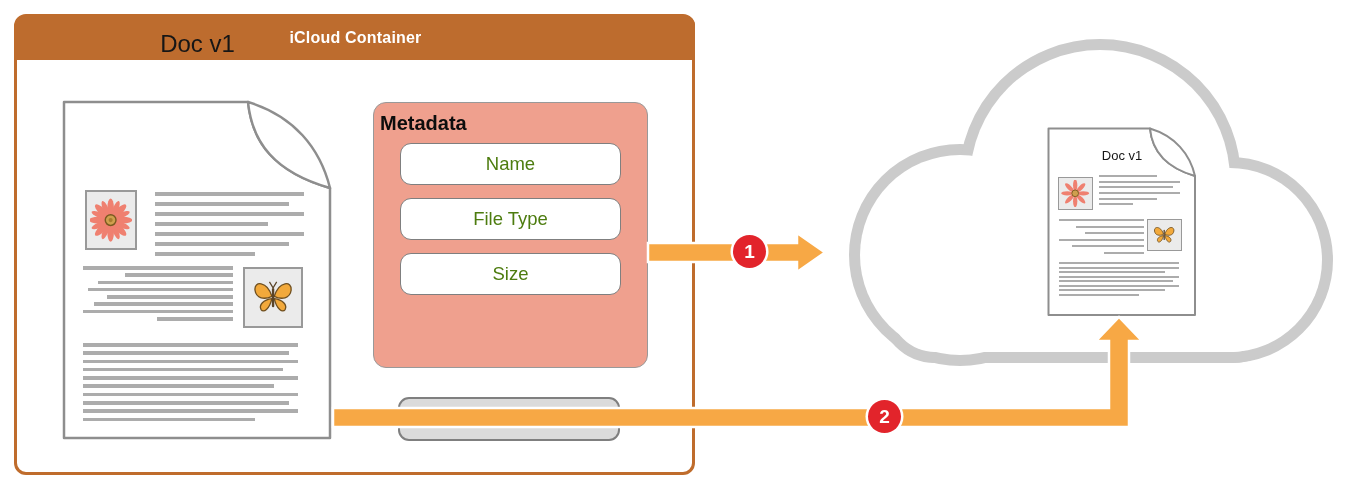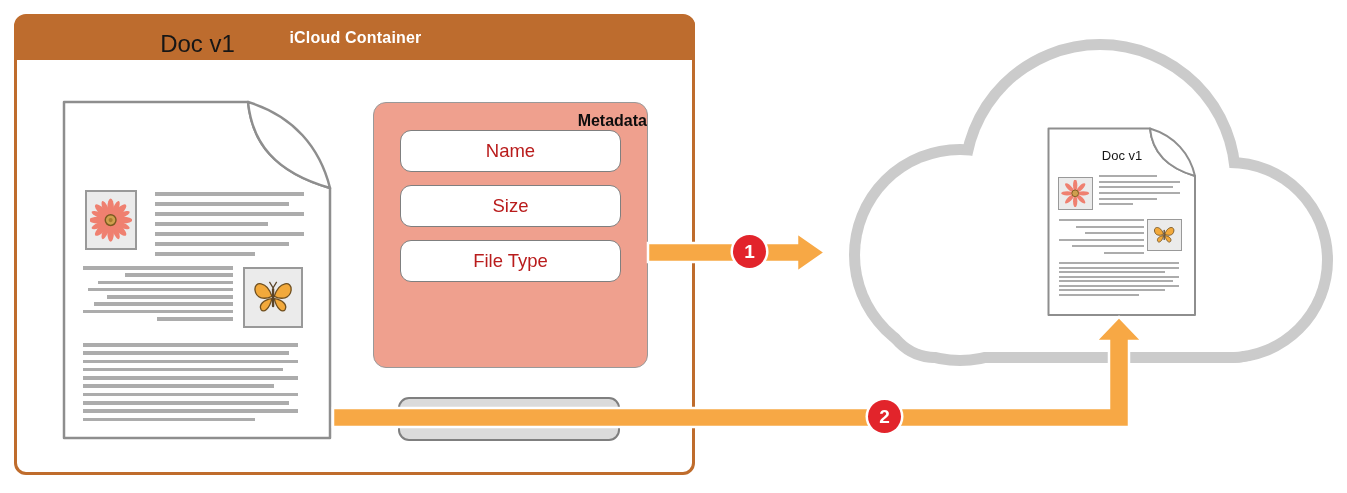--- a/index.html
+++ b/index.html
@@ -46,24 +46,24 @@
   .doc-large .lines-mid{left:21px;top:166px;width:150px;gap:3.8px;}
   .doc-large .lines-bottom{left:21px;top:243px;width:215px;gap:4.8px;}
   .doc-small .lines-top{left:52px;top:48px;width:81px;gap:3.7px;}
   .doc-small .lines-mid{left:12px;top:92px;width:85px;gap:4.5px;}
   .doc-small .lines-bottom{left:12px;top:135px;width:120px;gap:2.5px;}
   
   .metadata-box{
     position:absolute;left:373px;top:102px;width:275px;height:266px;
     background:#efa08e;border:1.5px solid #999999;border-radius:13px;
   }
-  .metadata-title{margin-top:9px;text-align:right;font-size:16px;font-weight:bold;color:#0d0d0d;padding-left:6px;}
+  .metadata-title{margin-top:9px;text-align:left;font-size:20px;font-weight:bold;color:#0d0d0d;padding-left:6px;}
   .pill{
-    height:42px;margin:0 26px;border-radius:11px;background:#ffffff;border:1.5px solid #7f7f7f;
-    display:flex;align-items:center;justify-content:center;font-size:18.5px;color:#b91c1c;
+    height:42px;margin:8px 26px;border-radius:11px;background:#ffffff;border:1.5px solid #7f7f7f;
+    display:flex;align-items:center;justify-content:center;font-size:18.5px;color:#4d7c0f;
   }
   .pill + .pill{margin-top:13px;}
   .pill:first-of-type{margin-top:21px;}
   
   .data-pill{
     position:absolute;left:398px;top:397px;width:222px;height:44px;
     background:#dbdbdb;border:2px solid #7f7f7f;border-radius:11px;
     display:flex;align-items:center;justify-content:center;
     font-size:19px;font-weight:bold;color:#0d0d0d;
   }
@@ -163,22 +163,22 @@
         <div class="tline" style="width: 100%;"></div>
         <div class="tline" style="width: 96%;"></div>
         <div class="tline" style="width: 100%;"></div>
         <div class="tline" style="width: 80%;"></div>
       </div>
   </div>
 
   <div class="metadata-box">
     <div class="metadata-title">Metadata</div>
     <div class="pill">Name</div>
+    <div class="pill">File Type</div>
     <div class="pill">Size</div>
-    <div class="pill">File Type</div>
   </div>
 
   <div class="data-pill">Data</div>
 
   <svg class="cloud-svg" viewBox="0 0 520 345">
     <g stroke="#cbcbcb" stroke-width="22" fill="#ffffff">
       <circle cx="132" cy="229" r="100"></circle>
       <circle cx="272" cy="154" r="130"></circle>
       <circle cx="402" cy="234" r="92"></circle>
       <rect x="62" y="234" width="388" height="92" rx="45"></rect>

